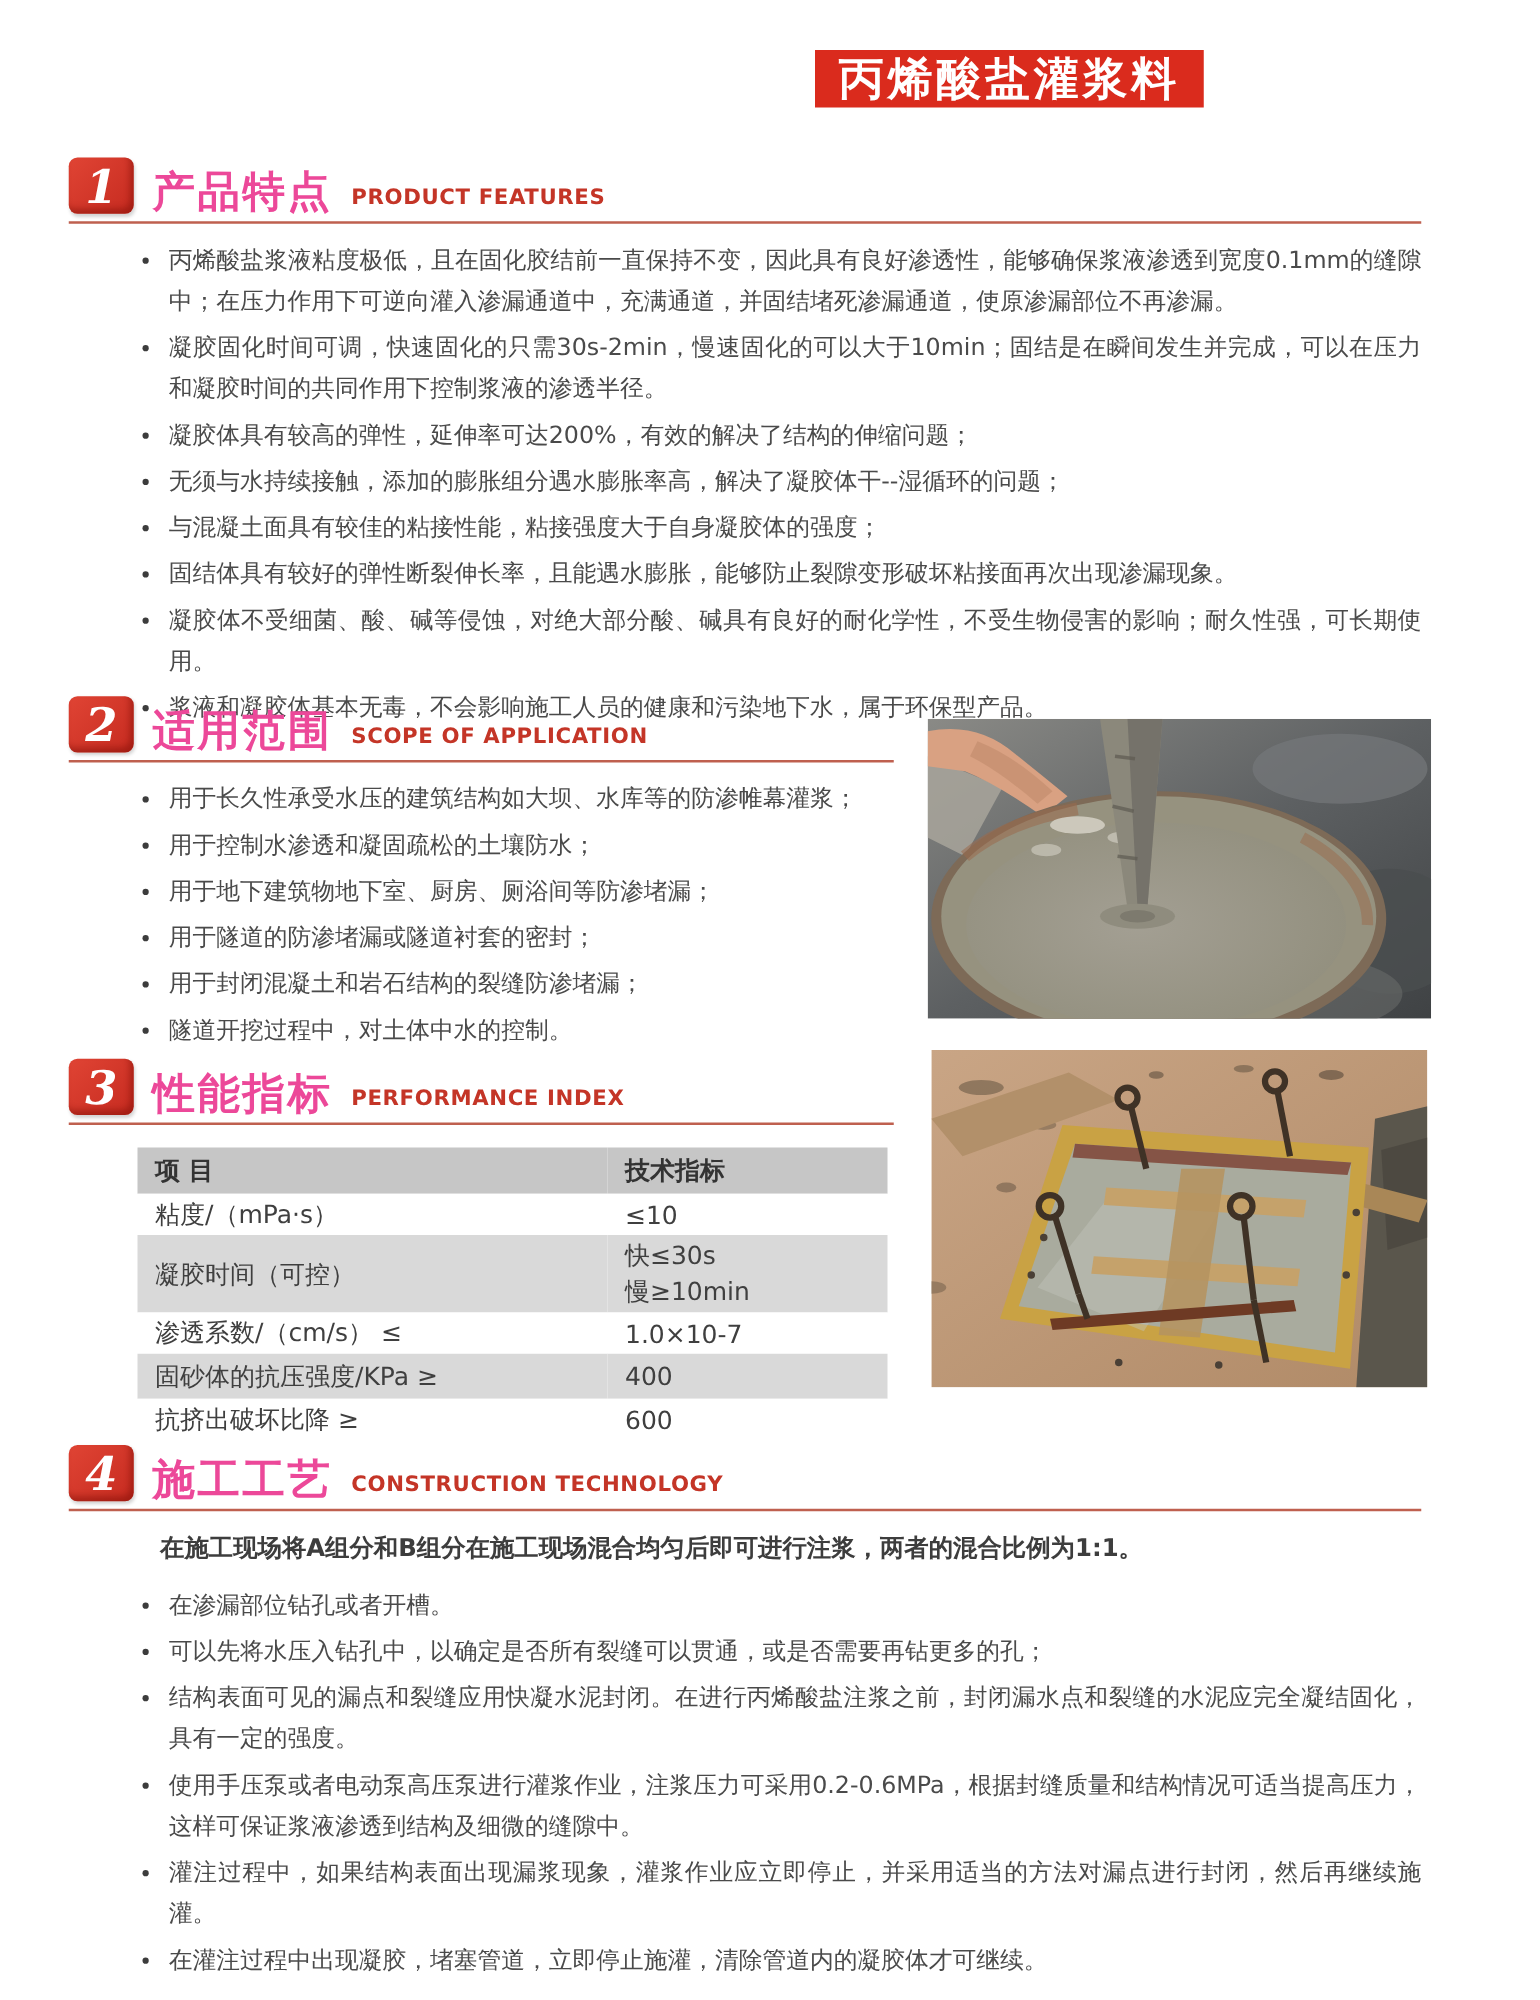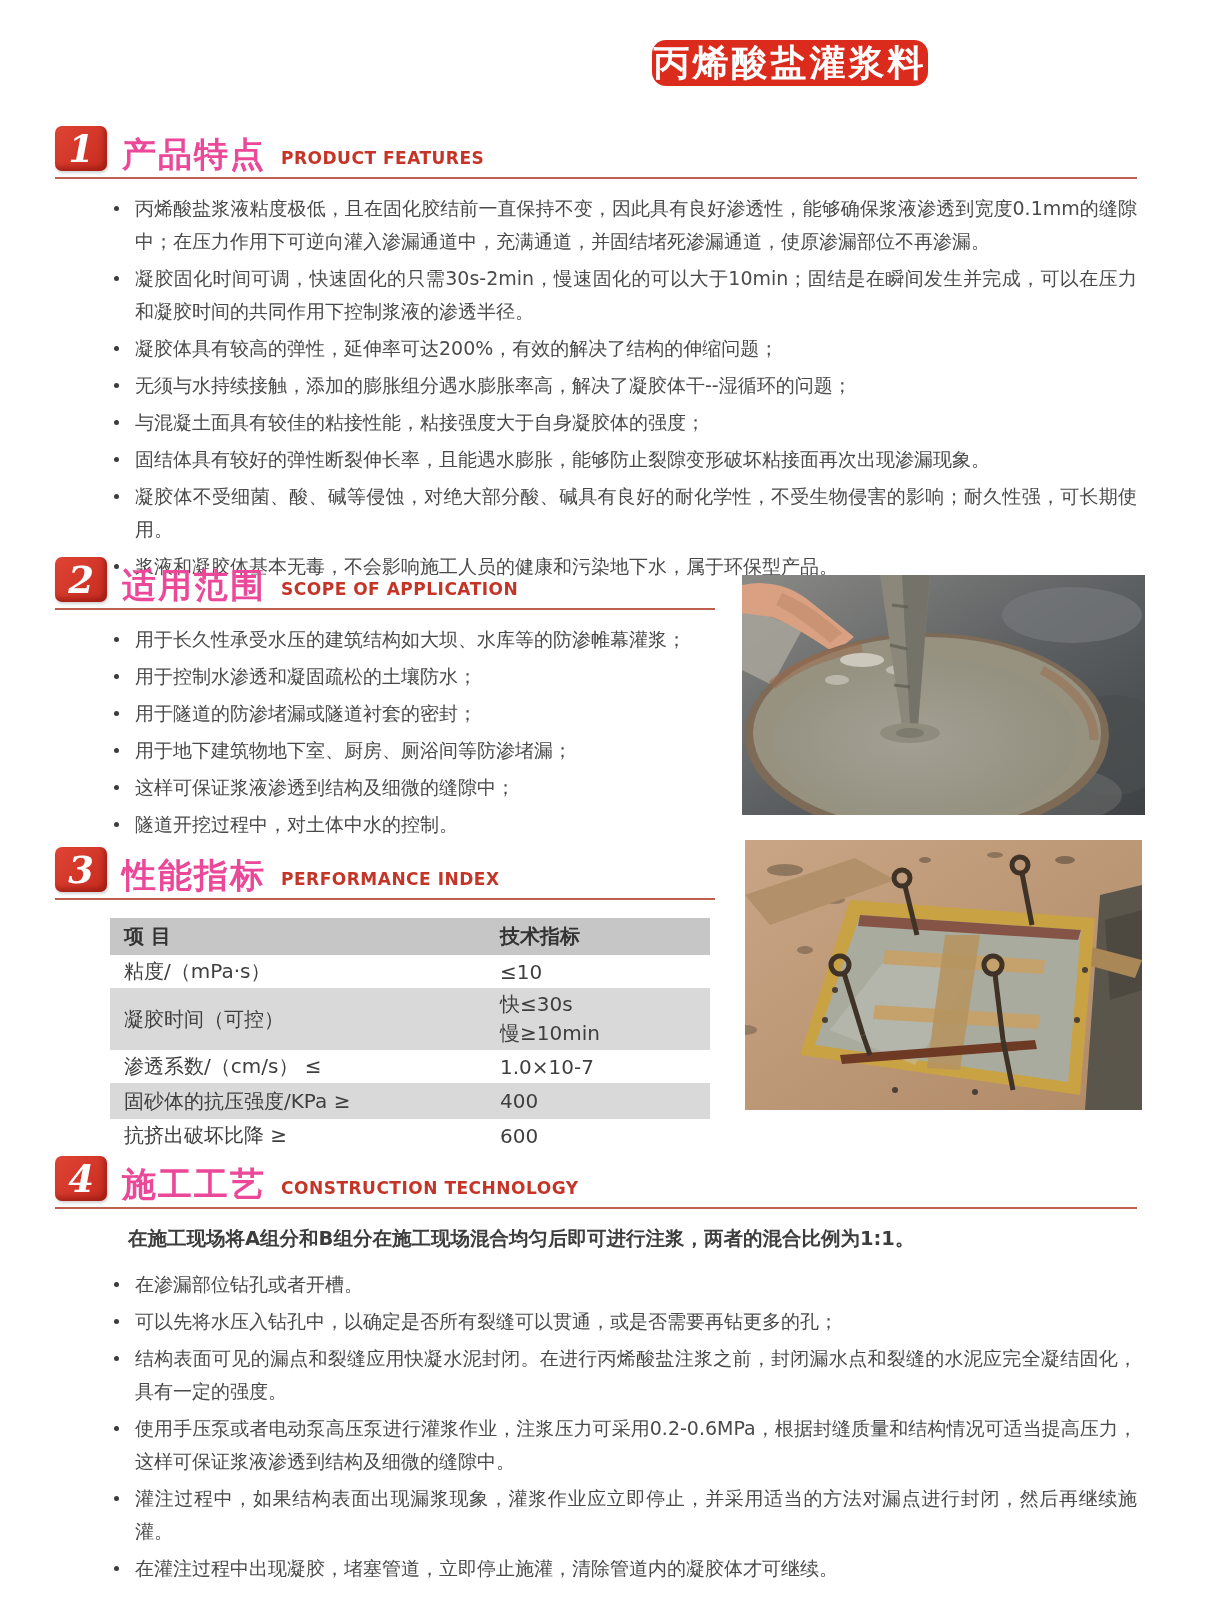--- a/index.html
+++ b/index.html
@@ -3,23 +3,23 @@
 <meta charset="utf-8">
 <style>
   html,body{margin:0;padding:0;background:#ffffff;}
   body{
     width:1232px;height:1600px;position:relative;overflow:hidden;
     font-family:"DejaVu Sans","Liberation Sans",sans-serif;
     -webkit-font-smoothing:antialiased;
   }
   
   .title-banner{
-    position:absolute;left:652px;top:40px;width:276px;height:46px;
+    position:absolute;left:652px;top:40px;width:311px;height:46px;
     background:#da2b1d;color:#ffffff;font-size:36px;font-weight:bold;
-    display:flex;align-items:center;justify-content:center;letter-spacing:3px;border-radius:14px;
+    display:flex;align-items:center;justify-content:center;letter-spacing:3px;
   }
   
   .section{position:absolute;left:55px;}
   #sec1{top:126px;width:1082px;}
   #sec2{top:557px;width:660px;}
   #sec3{top:847px;width:660px;}
   #sec4{top:1156px;width:1082px;}
   .sec-header{
     display:flex;align-items:flex-end;gap:15px;
     border-bottom:2px solid #bf604f;padding-bottom:6px;
@@ -98,23 +98,23 @@
 
 <div class="section" id="sec2">
   <div class="sec-header">
     <div class="num-box">2</div>
     <div class="cn-title">适用范围</div>
     <div class="en-title">SCOPE OF APPLICATION</div>
   </div>
   <ul class="bullets">
     <li>用于长久性承受水压的建筑结构如大坝、水库等的防渗帷幕灌浆；</li>
     <li>用于控制水渗透和凝固疏松的土壤防水；</li>
+    <li>用于地下建筑物地下室、厨房、厕浴间等防渗堵漏；</li>
     <li>用于隧道的防渗堵漏或隧道衬套的密封；</li>
-    <li>用于地下建筑物地下室、厨房、厕浴间等防渗堵漏；</li>
-    <li>这样可保证浆液渗透到结构及细微的缝隙中；</li>
+    <li>用于封闭混凝土和岩石结构的裂缝防渗堵漏；</li>
     <li>隧道开挖过程中，对土体中水的控制。</li>
   </ul>
 </div>
 
 <div class="section" id="sec3">
   <div class="sec-header">
     <div class="num-box">3</div>
     <div class="cn-title">性能指标</div>
     <div class="en-title">PERFORMANCE INDEX</div>
   </div>

